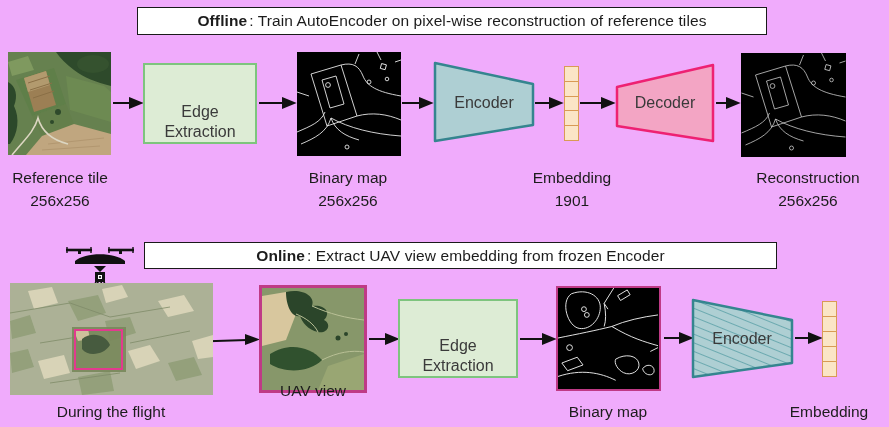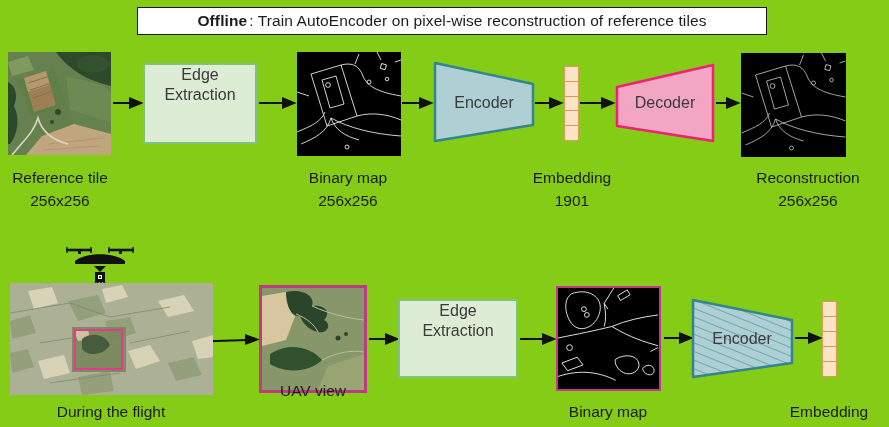--- a/index.html
+++ b/index.html
@@ -1,24 +1,24 @@
 <!DOCTYPE html>
 <html><head>
 <meta charset="utf-8">
 <style>
   html,body{margin:0;padding:0;background:#ffffff;}
-  #fig{position:relative;width:889px;height:427px;background:#84cc16;overflow:hidden;
+  #fig{position:relative;width:889px;height:427px;background:#f0abfc;overflow:hidden;
        font-family:"Liberation Sans",sans-serif;color:#1c1c1c;}
   .abs{position:absolute;}
   .titlebox{position:absolute;background:#fff;border:1.5px solid #1a1a1a;
             display:flex;align-items:center;justify-content:center;
             font-size:15.5px;letter-spacing:.1px;}
   .titlebox b{font-weight:bold;margin-right:2px;}
   .box-green{position:absolute;background:#ddecd5;border:2px solid #7ec47e;
-             display:flex;align-items:flex-start;justify-content:center;text-align:center;
+             display:flex;align-items:flex-end;justify-content:center;text-align:center;
              font-size:16px;color:#3a3a3a;line-height:1.25;padding:0 14px;box-sizing:border-box;}
   .lbl{position:absolute;text-align:center;font-size:15.5px;line-height:22.5px;color:#1c1c1c;}
   .trap-label{position:absolute;font-size:16px;color:#3a3a3a;transform:translate(-50%,-50%);white-space:nowrap;}
   .tile{position:absolute;overflow:hidden;}
   .tile svg{display:block;}
   .embed{position:absolute;display:flex;flex-direction:column;}
   .embed .cell{flex:1;background:#fbe5c6;border:1.1px solid #d99a55;margin-top:-1px;}
   .embed .cell:first-child{margin-top:0;}
   .pinkframe{border:3px solid #bf3a86;box-sizing:border-box;}
   .pinkframe2{border:2.5px solid #bf3a86;box-sizing:border-box;}
@@ -175,20 +175,24 @@
         <circle cx="90" cy="27" r="1.8"></circle>
         <circle cx="50" cy="95" r="2"></circle>
       <rect x="84" y="12" width="5" height="5" transform="rotate(15 86 14)"></rect>
     </svg>
   </div>
   <div class="lbl" style="left:748px;top:167px;width:120px;">
     <div>Reconstruction</div>
     <div>256x256</div>
   </div>
 
+  <div class="titlebox" style="left:144px;top:242px;width:631px;height:25px;">
+    <b>Online</b>
+      <span> : Extract UAV view embedding from frozen Encoder</span>
+  </div>
 
   <svg class="abs" style="left:63px;top:241px;" width="74" height="44" viewBox="0 0 74 44">
     <g fill="#111" stroke="#111">
       <line x1="3" y1="9" x2="29" y2="9" stroke-width="2.6"></line>
       <line x1="4" y1="6" x2="4" y2="12" stroke-width="1.4"></line>
         <line x1="28" y1="6" x2="28" y2="12" stroke-width="1.4"></line>
       <rect x="15" y="9" width="3" height="4" stroke="none"></rect>
       <line x1="45" y1="9" x2="71" y2="9" stroke-width="2.6"></line>
       <line x1="46" y1="6" x2="46" y2="12" stroke-width="1.4"></line>
         <line x1="70" y1="6" x2="70" y2="12" stroke-width="1.4"></line>

